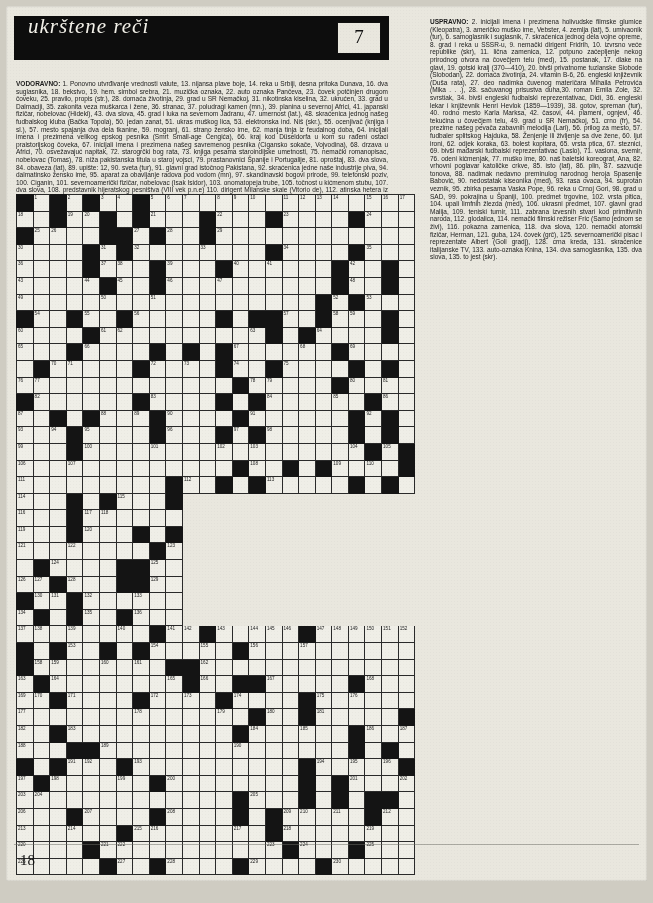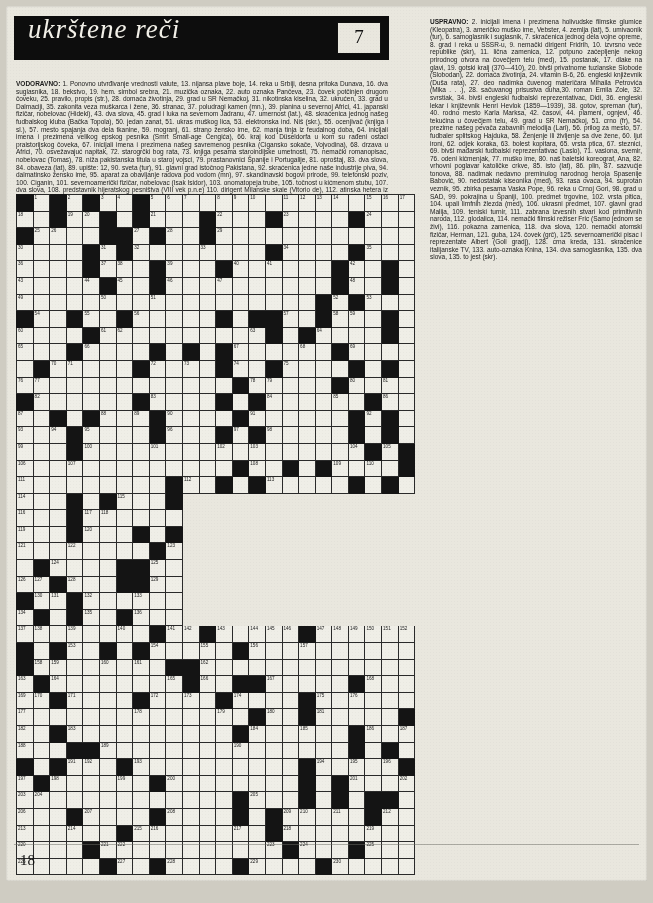--- a/index.html
+++ b/index.html
@@ -6,21 +6,21 @@
   body{font-family:"Liberation Sans",sans-serif;}
   #page{position:relative;width:653px;height:903px;background:#cfccc2;overflow:hidden;}
   #paper{position:absolute;left:6px;top:6px;width:641px;height:875px;background:#e9e7de;
          box-shadow:0 0 2px rgba(0,0,0,.25) inset;}
   .noise{position:absolute;inset:0;pointer-events:none;
     background-image:radial-gradient(rgba(0,0,0,.035) 0.5px, transparent 0.6px);
     background-size:3px 3px;opacity:.7;}
   
   #masthead{position:absolute;left:8px;top:10px;width:375px;height:44px;background:#0d0d0d;}
   #mastTitle{position:absolute;left:14px;top:-2px;color:#f2f0e8;font-family:"Liberation Serif",serif;
-     font-size:27px;font-style:italic;letter-spacing:1px;white-space:nowrap;}
+     font-size:21px;font-style:italic;letter-spacing:1px;white-space:nowrap;}
   #mastNumBox{position:absolute;right:8px;top:6px;width:42px;height:30px;background:#e9e7de;
      border:1px solid #111;}
   #mastNum{position:absolute;left:0;top:3px;width:42px;text-align:center;font-family:"Liberation Serif",serif;
      font-size:19px;color:#111;}
   
   .col{position:absolute;font-family:"Liberation Sans",sans-serif;font-size:6.5px;
        line-height:7.6px;color:#1a1a1a;text-align:justify;}
   #cluesLeft{left:10px;top:74px;width:372px;}
   #cluesLeft .ci{display:inline;}
   #colRight{left:424px;top:12px;width:212px;}

